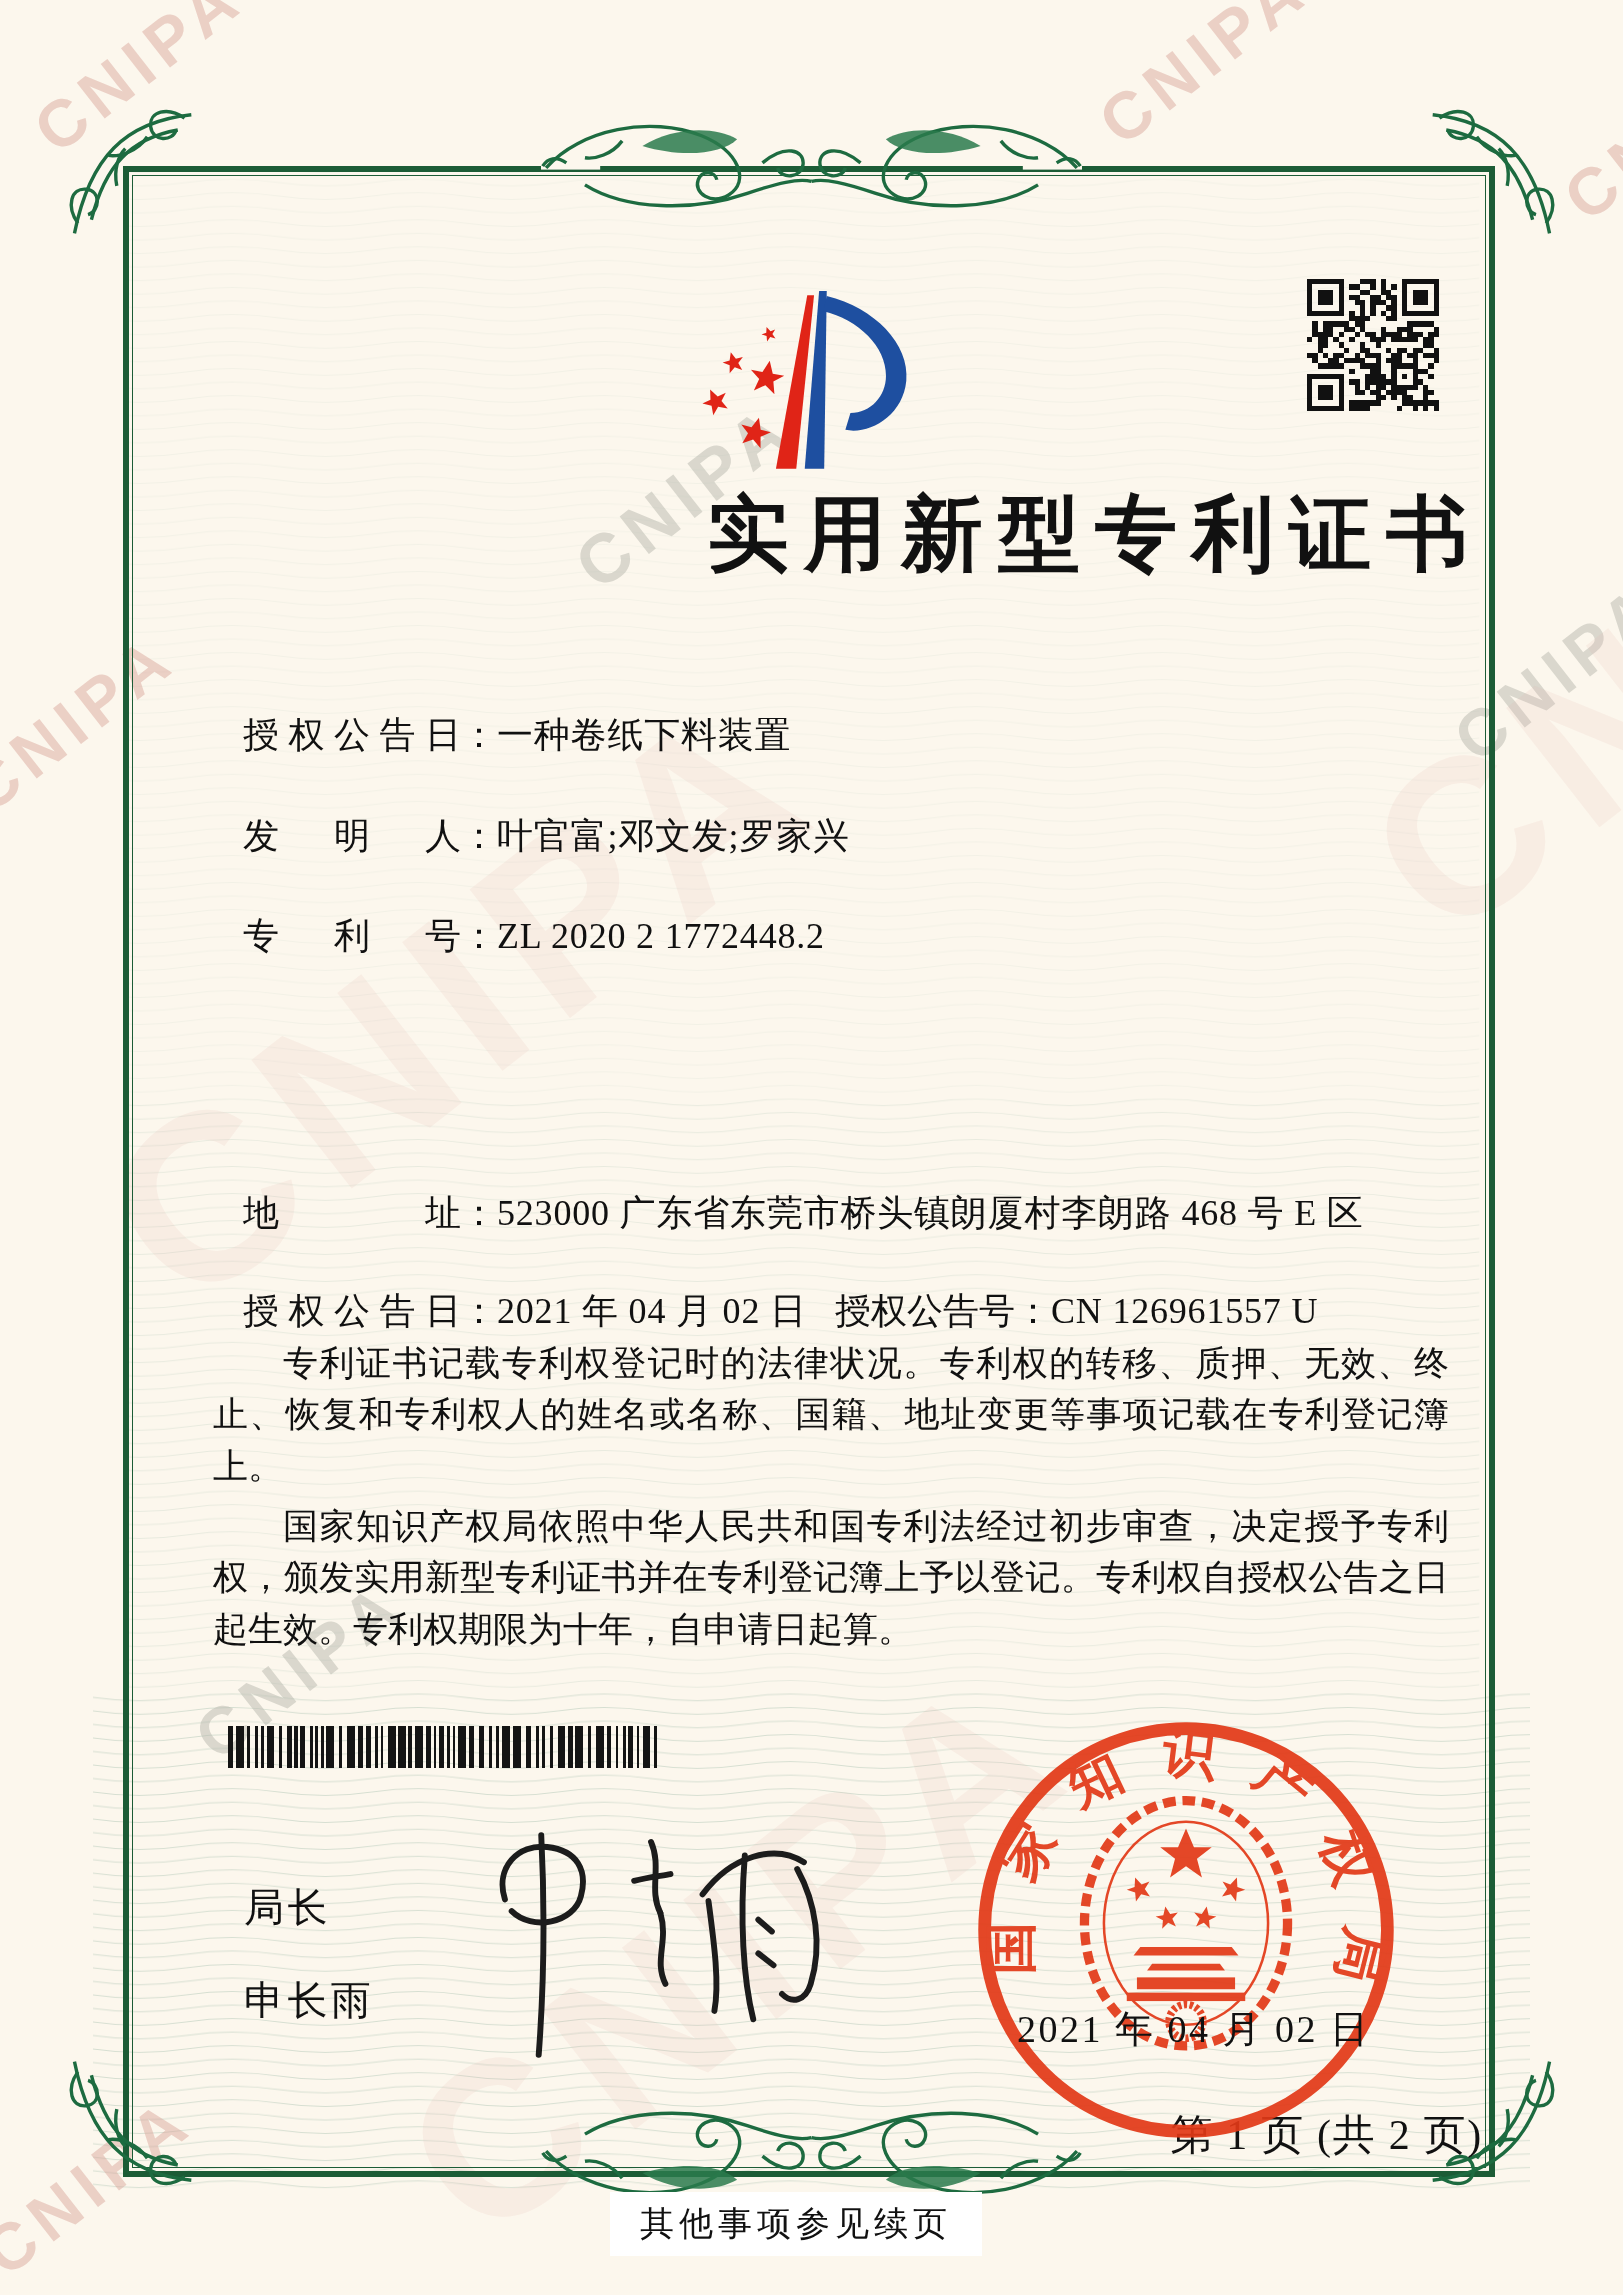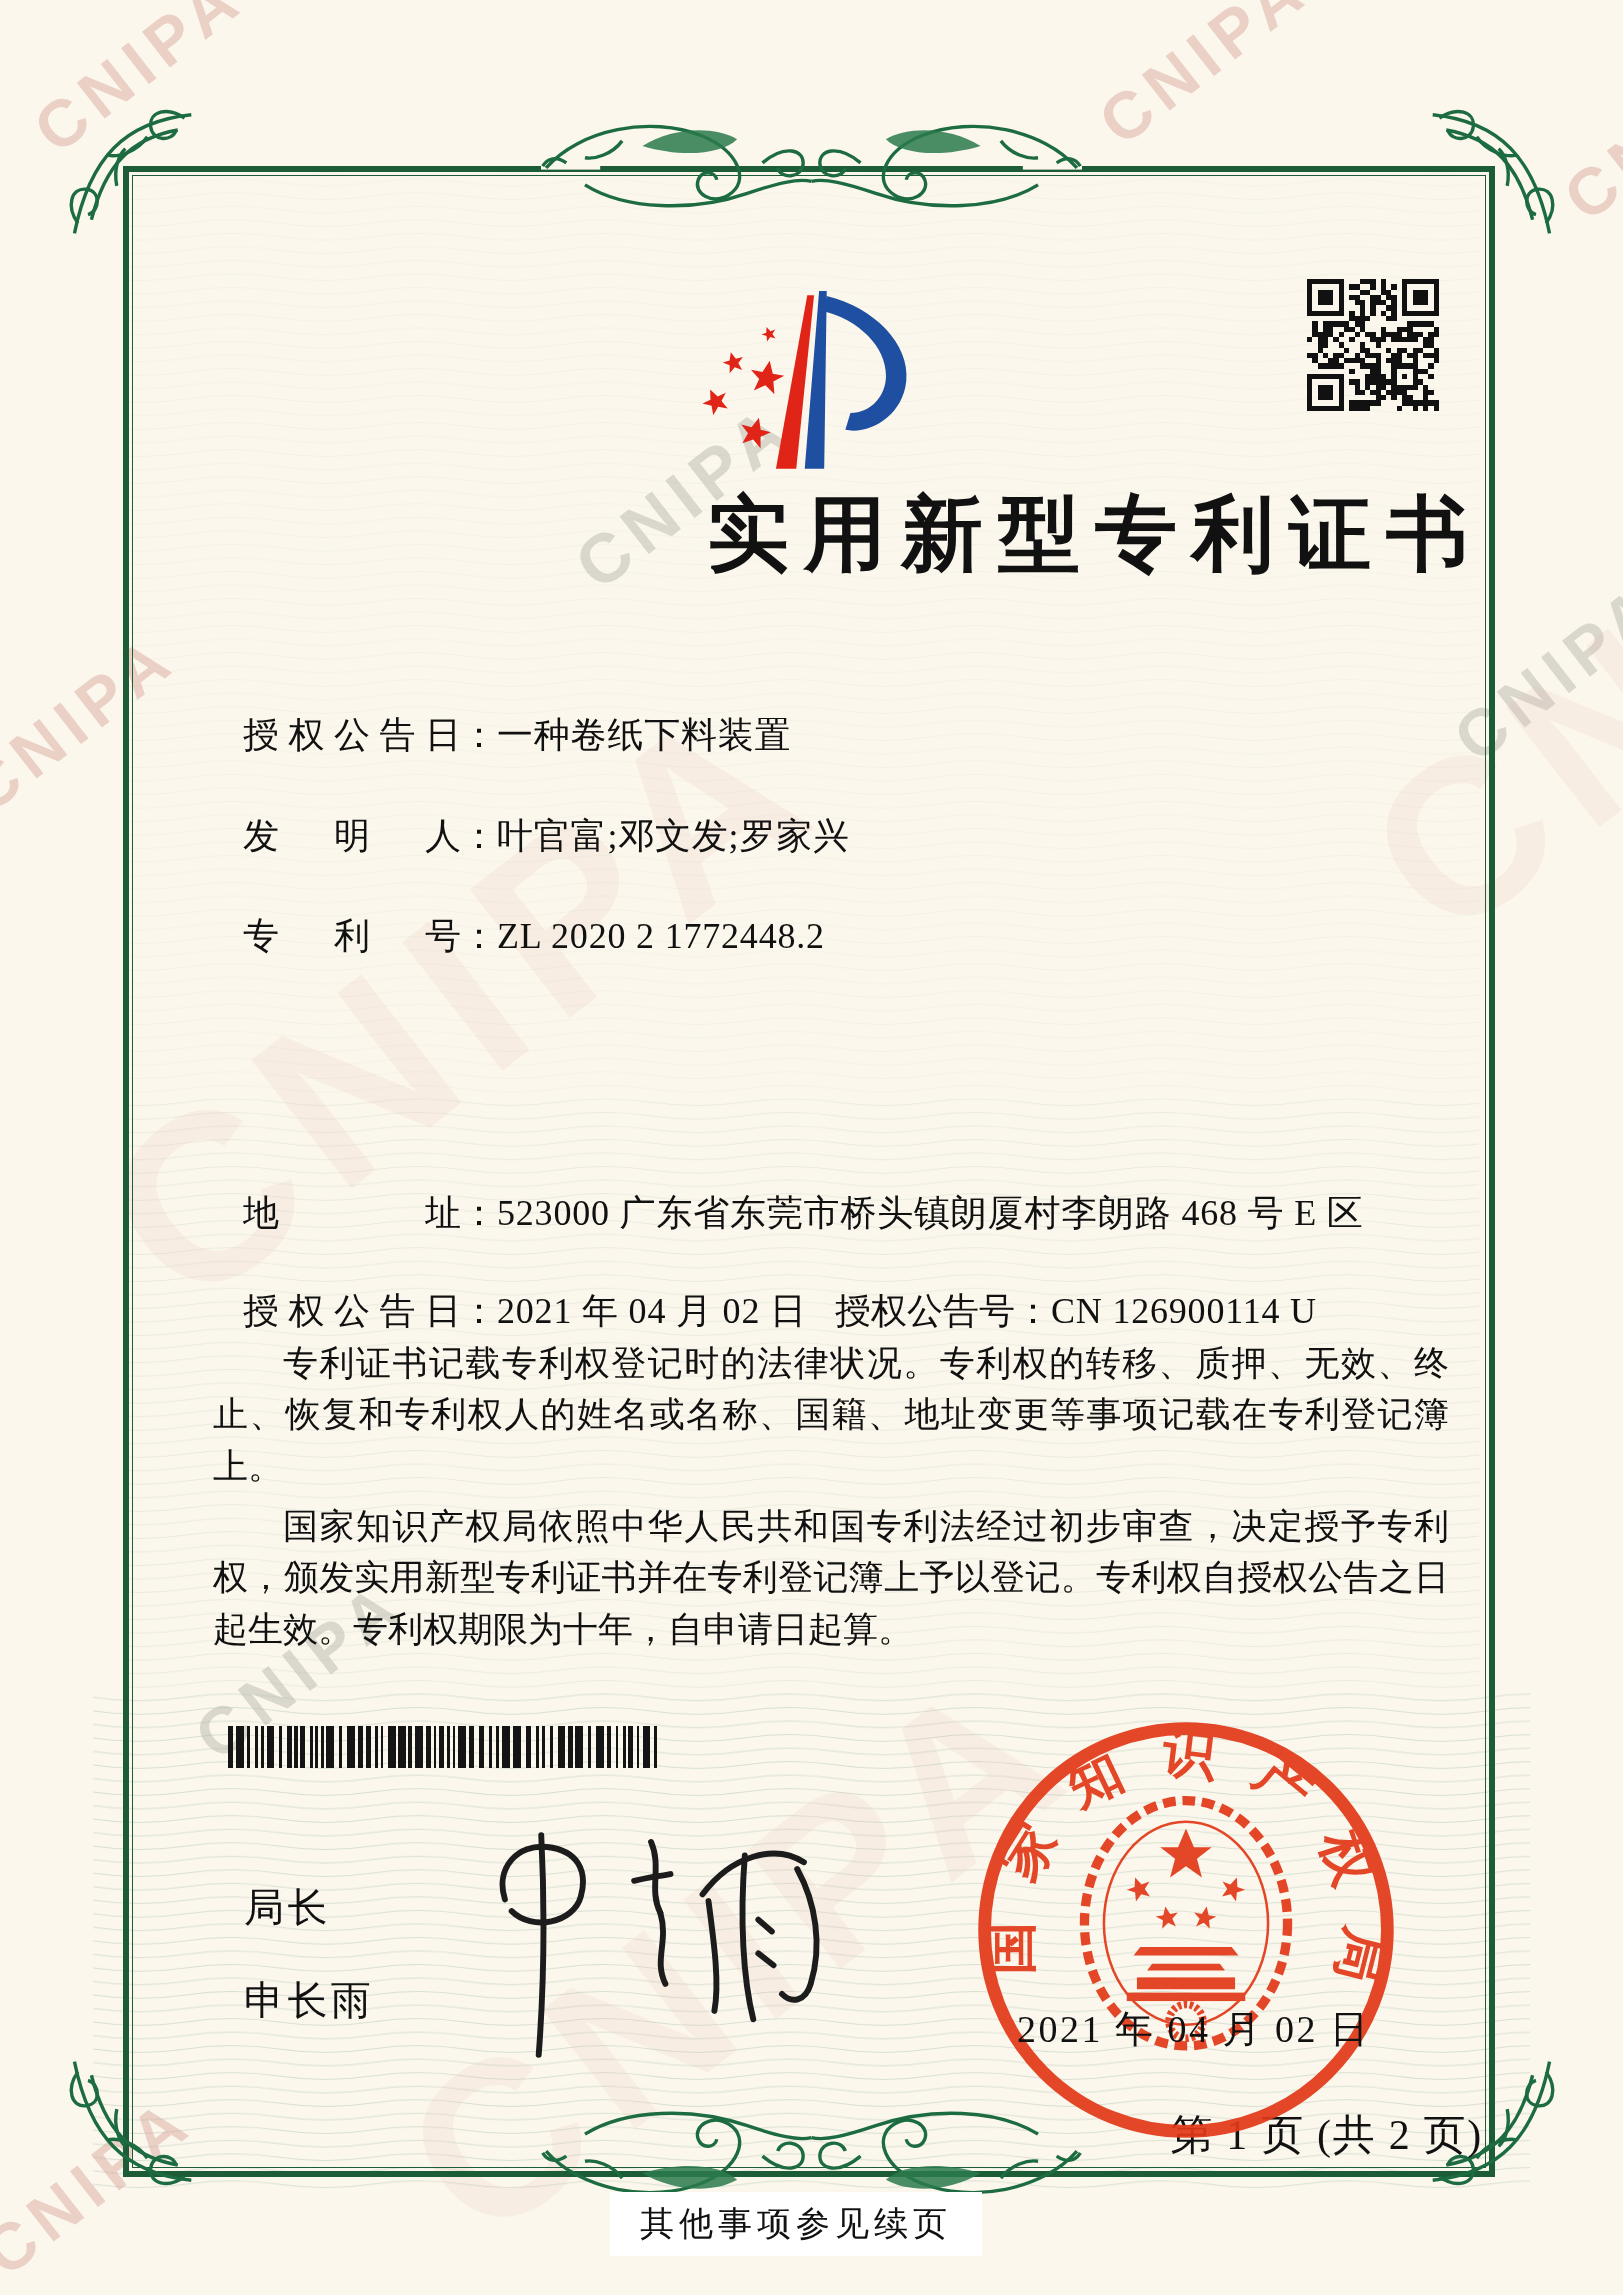--- a/index.html
+++ b/index.html
@@ -487,21 +487,21 @@
   </div>
   <div class="frow z3" style="top:912px">
     <span class="flabel">专利号</span><span class="fcolon">：</span><span class="fvalue">ZL 2020 2 1772448.2</span>
   </div>
   <div class="frow z3" style="top:1189px">
     <span class="flabel">地址</span><span class="fcolon">：</span><span class="fvalue">523000 广东省东莞市桥头镇朗厦村李朗路 468 号 E 区</span>
   </div>
   <div class="frow z3" style="top:1287px">
     <span class="flabel">授权公告日</span><span class="fcolon">：</span><span class="fvalue">2021 年 04 月 02 日</span>
     <span class="grant-no">
-      <span>授权公告号</span><span>：</span><span class="fvalue">CN 126900114 U</span>
+      <span>授权公告号</span><span>：</span><span class="fvalue">CN 126961557 U</span>
     </span>
   </div>
 
   <div class="paras z3">
     <p>专利证书记载专利权登记时的法律状况。专利权的转移、质押、无效、终止、恢复和专利权人的姓名或名称、国籍、地址变更等事项记载在专利登记簿上。</p>
     <p>国家知识产权局依照中华人民共和国专利法经过初步审查，决定授予专利权，颁发实用新型专利证书并在专利登记簿上予以登记。专利权自授权公告之日起生效。专利权期限为十年，自申请日起算。</p>
   </div>
 
   <div class="barcode z3" id="barcode"><span style="width: 5px; margin-right: 3.4px;"></span><span style="width: 7.6px; margin-right: 3.4px;"></span><span style="width: 2.5px; margin-right: 5px;"></span><span style="width: 3.4px; margin-right: 2.5px;"></span><span style="width: 3.4px; margin-right: 2.5px;"></span><span style="width: 7.6px; margin-right: 5px;"></span><span style="width: 2.5px; margin-right: 5px;"></span><span style="width: 5px; margin-right: 2.5px;"></span><span style="width: 3.4px; margin-right: 2.5px;"></span><span style="width: 5px; margin-right: 5px;"></span><span style="width: 2.5px; margin-right: 2.5px;"></span><span style="width: 2.5px; margin-right: 3.4px;"></span><span style="width: 2.5px; margin-right: 2.5px;"></span><span style="width: 7.6px; margin-right: 5px;"></span><span style="width: 3.4px; margin-right: 5px;"></span><span style="width: 7.6px; margin-right: 3.4px;"></span><span style="width: 5px; margin-right: 3.4px;"></span><span style="width: 5px; margin-right: 3.4px;"></span><span style="width: 3.4px; margin-right: 2.5px;"></span><span style="width: 2.5px; margin-right: 5px;"></span><span style="width: 7.6px; margin-right: 2.5px;"></span><span style="width: 7.6px; margin-right: 2.5px;"></span><span style="width: 3.4px; margin-right: 3.4px;"></span><span style="width: 7.6px; margin-right: 3.4px;"></span><span style="width: 5px; margin-right: 2.5px;"></span><span style="width: 2.5px; margin-right: 2.5px;"></span><span style="width: 5px; margin-right: 3.4px;"></span><span style="width: 2.5px; margin-right: 3.4px;"></span><span style="width: 2.5px; margin-right: 2.5px;"></span><span style="width: 7.6px; margin-right: 3.4px;"></span><span style="width: 5px; margin-right: 5px;"></span><span style="width: 5px; margin-right: 5px;"></span><span style="width: 3.4px; margin-right: 3.4px;"></span><span style="width: 3.4px; margin-right: 3.4px;"></span><span style="width: 7.6px; margin-right: 3.4px;"></span><span style="width: 7.6px; margin-right: 5px;"></span><span style="width: 5px; margin-right: 5px;"></span><span style="width: 2.5px; margin-right: 3.4px;"></span><span style="width: 3.4px; margin-right: 5px;"></span><span style="width: 2.5px; margin-right: 5px;"></span><span style="width: 7.6px; margin-right: 2.5px;"></span><span style="width: 5px; margin-right: 2.5px;"></span><span style="width: 7.6px; margin-right: 5px;"></span><span style="width: 3.4px; margin-right: 5px;"></span><span style="width: 7.6px; margin-right: 3.4px;"></span><span style="width: 3.4px; margin-right: 5px;"></span><span style="width: 2.5px; margin-right: 5px;"></span><span style="width: 2.5px; margin-right: 2.5px;"></span><span style="width: 5px; margin-right: 3.4px;"></span><span style="width: 2.5px; margin-right: 3.4px;"></span><span style="width: 7.6px; margin-right: 3.4px;"></span><span style="width: 3.4px; margin-right: 2.5px;"></span></div>
 

